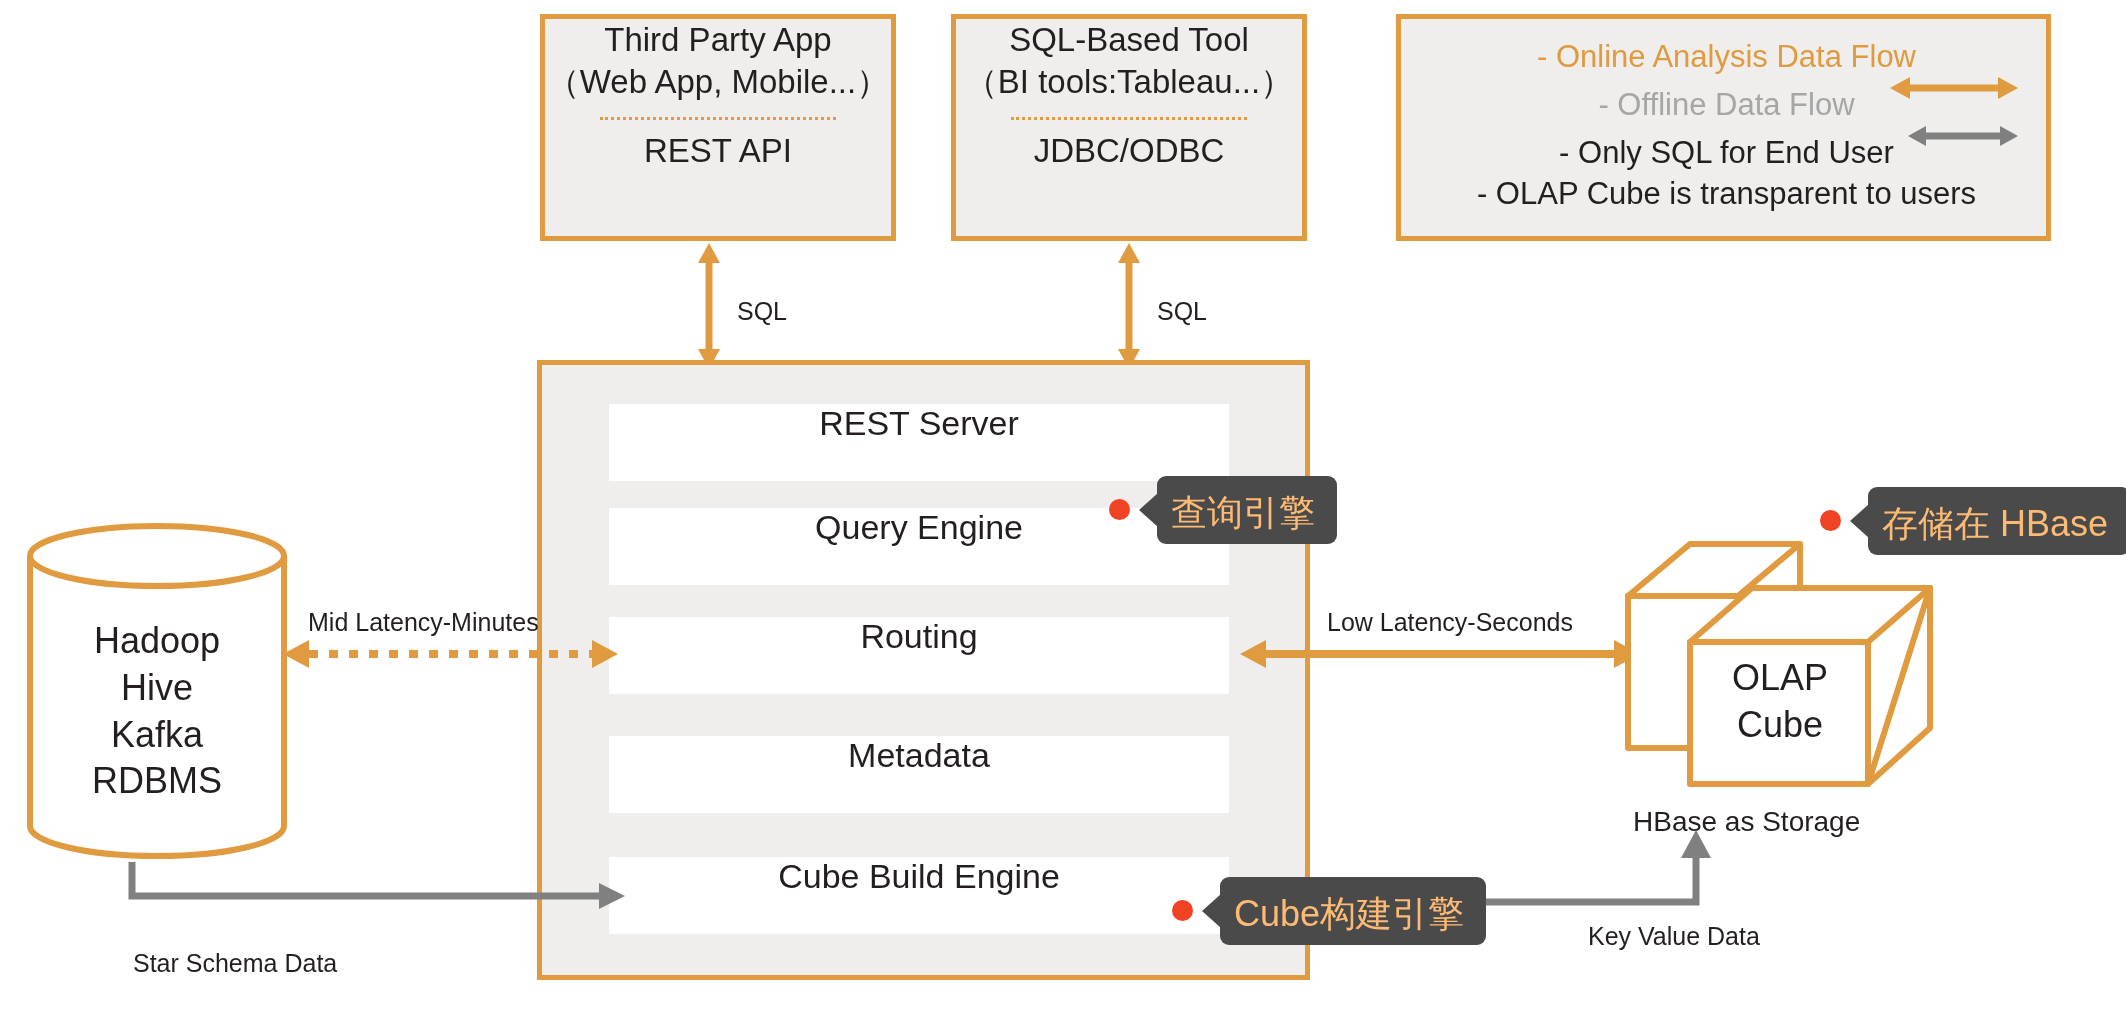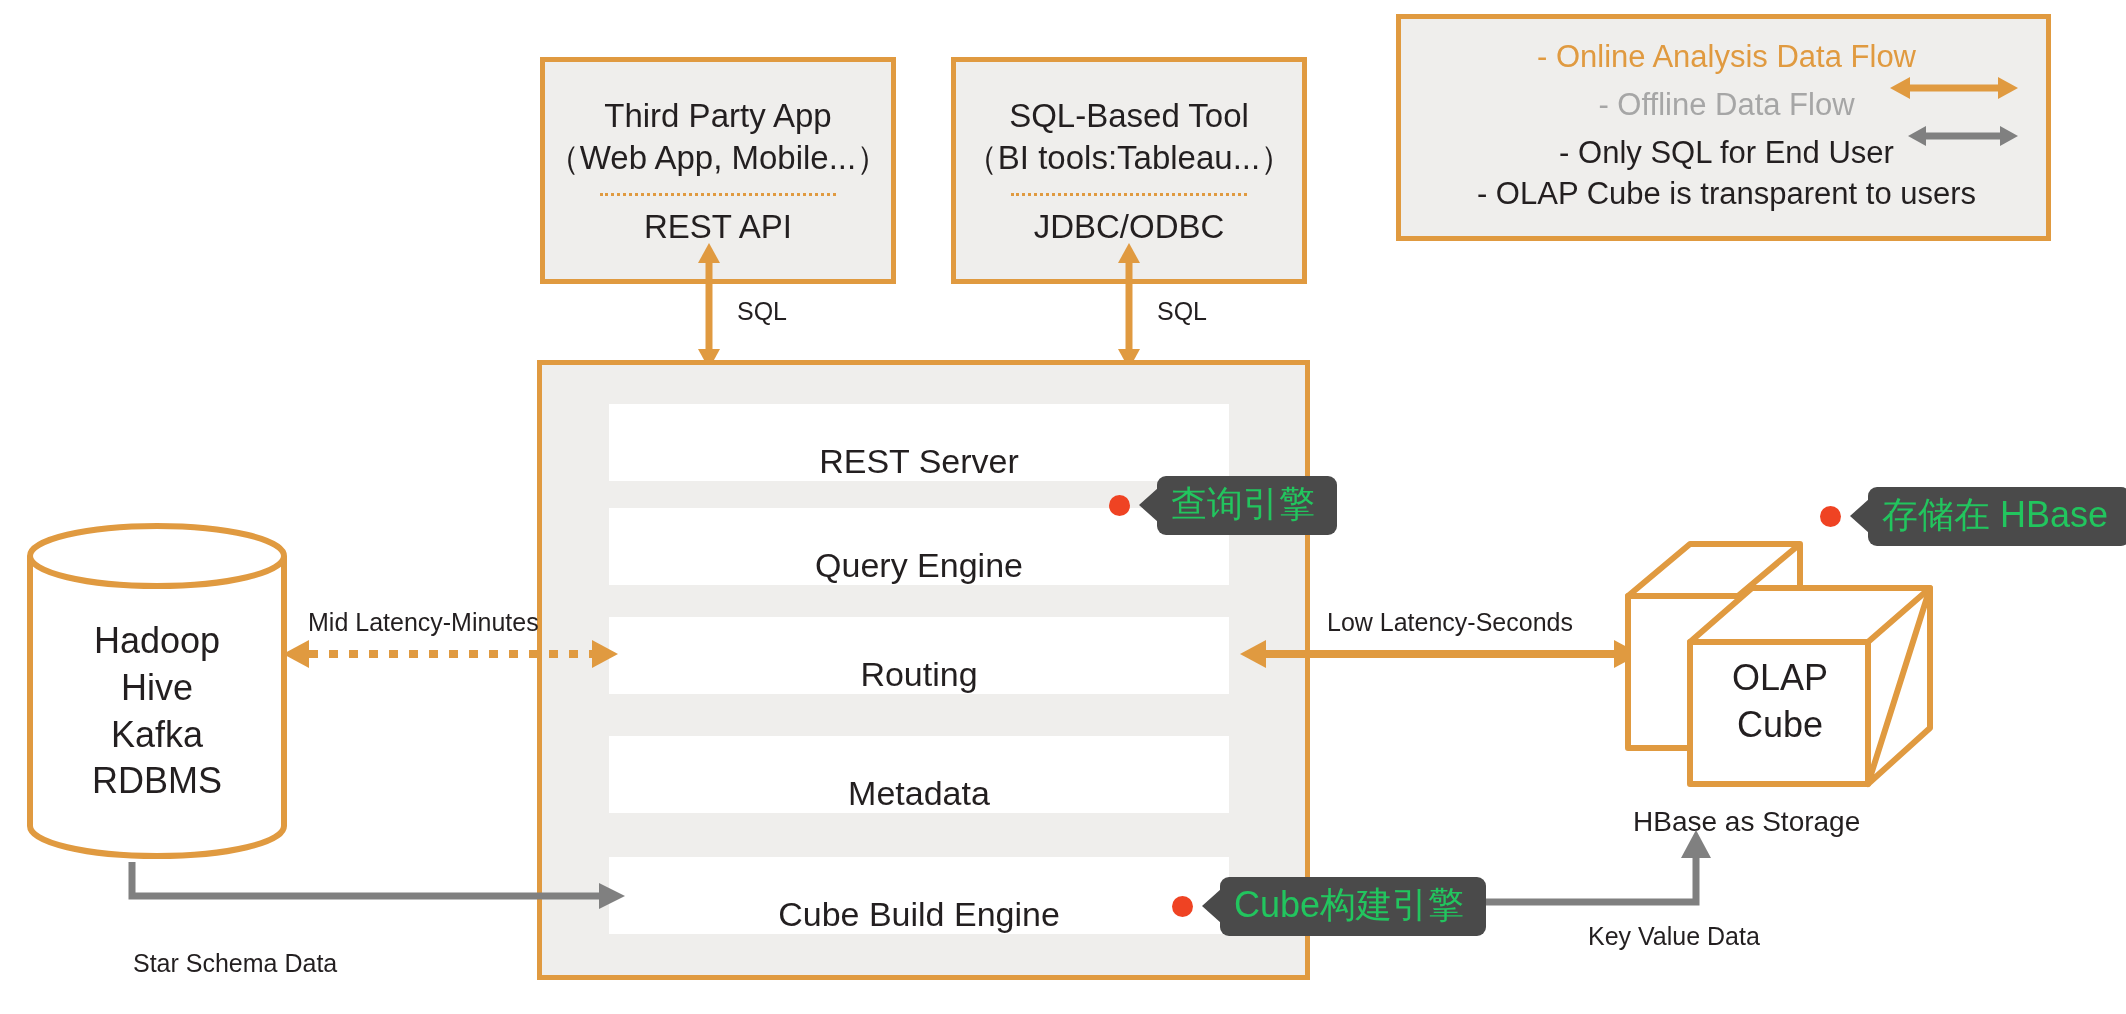--- a/index.html
+++ b/index.html
@@ -18,22 +18,20 @@
   .abs{position:absolute;}
 
   
   .panel{
     background:#efeeec;
     border:5px solid #e09a40;
     box-sizing:border-box;
     display:flex;
     flex-direction:column;
     align-items:center;
-    justify-content:center;
-    margin-top:43px;
   }
   .panel .ptitle{
     text-align:center;
     line-height:1.28;
     font-size:33px;
     color:#231f20;
     white-space:pre-line;
   }
   .panel .dashsep{
     width:68%;
@@ -79,21 +77,21 @@
 
   
   #kylin-box{
     background:#efeeec;
     border:5px solid #e09a40;
     box-sizing:border-box;
   }
   .stackrow{
     background:#ffffff;
     display:flex;
-    align-items:flex-end;
+    align-items:flex-start;
     justify-content:center;
     font-size:34px;
     color:#231f20;
   }
 
   
   .callout{
     display:flex;
     align-items:center;
     white-space:nowrap;
@@ -106,23 +104,23 @@
   .ctri{
     width:0;height:0;
     border-top:17px solid transparent;
     border-bottom:17px solid transparent;
     border-right:19px solid #4a4a4a;
     flex:0 0 auto;
     margin-left:9px;
   }
   .cbody{
     background:#4a4a4a;
-    color:#22c55e;
+    color:#fdba74;
     border-radius:9px;
-    padding:9px 22px 12px 14px;
+    padding:18px 22px 12px 14px;
     font-size:36px;
     line-height:1.05;
     margin-left:-1px;
   }
 
   
   .edgelabel{
     font-size:25px;
     color:#231f20;
     white-space:nowrap;

